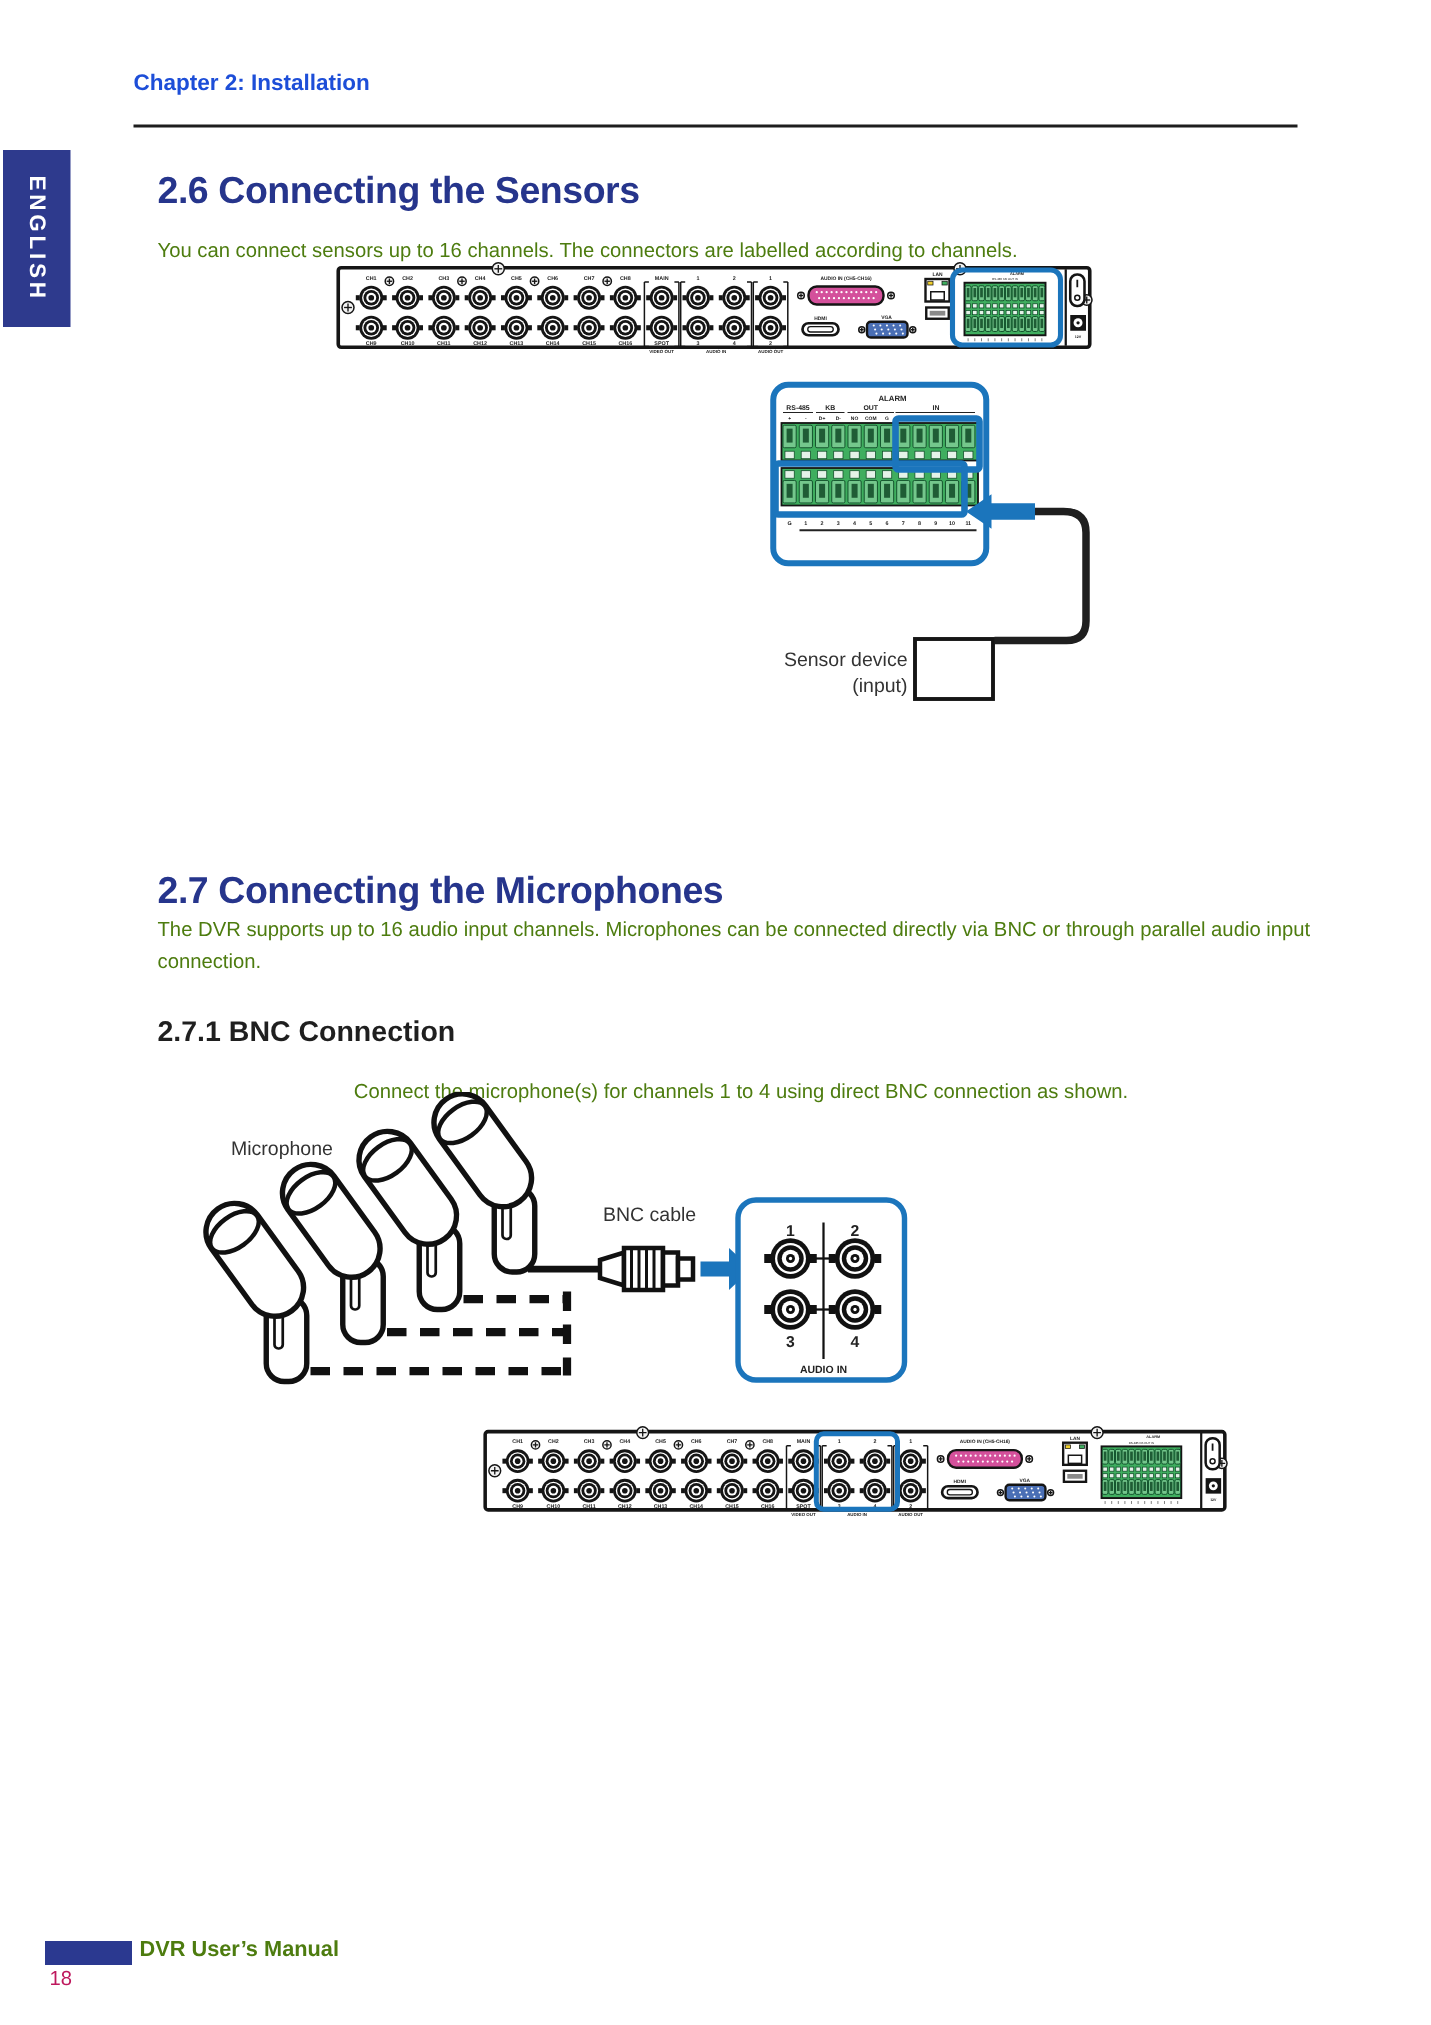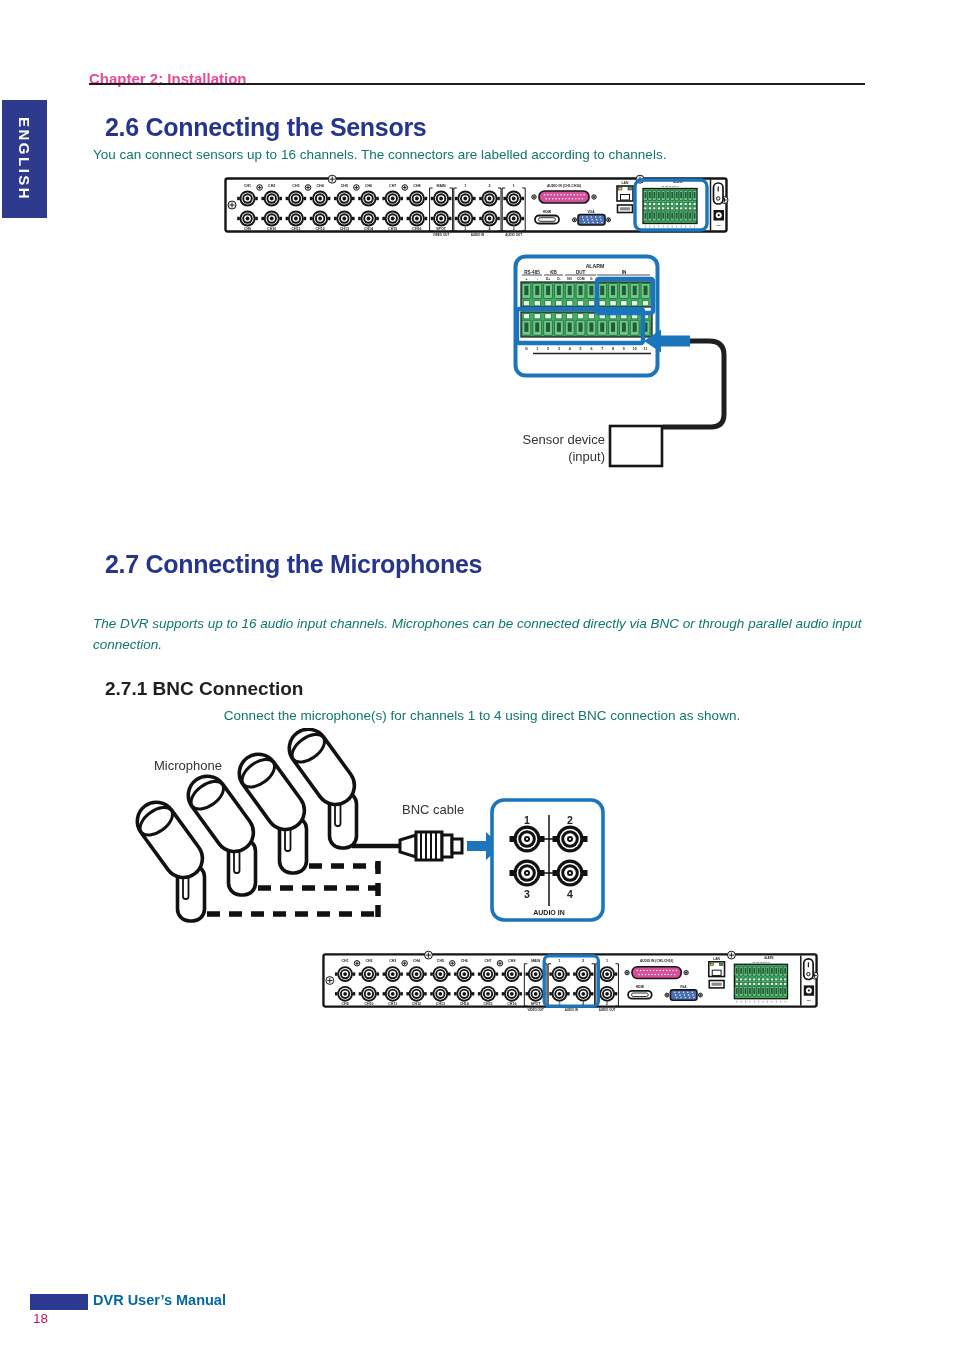--- a/index.html
+++ b/index.html
@@ -3,28 +3,28 @@
 <meta charset="utf-8">
 <style>
   html,body{margin:0;padding:0;}
   body{width:954px;height:1350px;background:#ffffff;position:relative;
        font-family:"Liberation Sans",sans-serif;color:#231f20;overflow:hidden;}
   .abs{position:absolute;}
   .lang-tab{left:2px;top:100px;width:45px;height:118px;background:#2e3a8d;
             display:flex;align-items:center;justify-content:center;}
   .lang-tab span{writing-mode:vertical-rl;color:#fff;font-weight:bold;font-size:15px;
                  letter-spacing:2.5px;}
-  .chapter{left:89px;top:70px;font-size:15px;font-weight:bold;color:#ec4899;}
+  .chapter{left:89px;top:47px;font-size:15px;font-weight:bold;color:#1d4ed8;}
   .rule{left:89px;top:83px;width:776px;height:0;border-bottom:2px solid #1d1d1d;}
   h1.sec{position:absolute;margin:16px;font-size:25px;font-weight:bold;color:#26358c;
          letter-spacing:-0.3px;}
   h2.sub{position:absolute;margin:16px;font-size:19px;font-weight:bold;color:#1f1f1f;}
-  p.body{position:absolute;margin:4px;font-size:13.5px;line-height:21px;color:#0f766e;width:778px;}
+  p.body{position:absolute;margin:16px;font-size:13.5px;line-height:21px;color:#4d7c0f;width:778px;}
   .footer-sq{left:30px;top:1294px;width:58px;height:16px;background:#2b3990;}
-  .footer-title{left:93px;top:1292px;font-size:14.5px;font-weight:bold;color:#0369a1;}
+  .footer-title{left:93px;top:1292px;font-size:14.5px;font-weight:bold;color:#4d7c0f;}
   .page-num{left:33px;top:1311px;font-size:13.5px;color:#be185d;}
   svg text{font-family:"Liberation Sans",sans-serif;}
 </style>
 </head>
 <body>
 
 <div class="abs lang-tab">
   <span>ENGLISH</span>
 </div>
 
@@ -641,22 +641,22 @@
       <text x="78.38000000000001" y="96" font-size="3.6" font-weight="bold" text-anchor="middle" fill="#222">6</text>
       <text x="89.21000000000001" y="96" font-size="3.6" font-weight="bold" text-anchor="middle" fill="#222">7</text>
       <text x="100.04" y="96" font-size="3.6" font-weight="bold" text-anchor="middle" fill="#222">8</text>
       <text x="110.87" y="96" font-size="3.6" font-weight="bold" text-anchor="middle" fill="#222">9</text>
       <text x="121.7" y="96" font-size="3.6" font-weight="bold" text-anchor="middle" fill="#222">10</text>
       <text x="132.53" y="96" font-size="3.6" font-weight="bold" text-anchor="middle" fill="#222">11</text>
       <line x1="20" y1="99.5" x2="138" y2="99.5" stroke="#222" stroke-width="1.4"></line>
       <polygon points="131,87 148,75.5 148,81.5 177,81.5 177,92.5 148,92.5 148,98.5" fill="#1b75bc"></polygon>
     </svg></div>
 
-<h1 class="sec" style="left:89px;top:534px;">2.7 Connecting the Microphones</h1>
-<p class="body" style="left:89px;top:609px;font-style:italic;">The DVR supports up to 16 audio input channels. Microphones can be connected directly via BNC or through parallel audio input connection.</p>
+<h1 class="sec" style="left:89px;top:564px;">2.7 Connecting the Microphones</h1>
+<p class="body" style="left:89px;top:593px;">The DVR supports up to 16 audio input channels. Microphones can be connected directly via BNC or through parallel audio input connection.</p>
 <h2 class="sub" style="left:89px;top:662px;">2.7.1 BNC Connection</h2>
 <p class="body" style="left:89px;top:701px;text-align:center;">Connect the microphone(s) for channels 1 to 4 using direct BNC connection as shown.</p>
 
 <div class="abs" style="left:130px;top:728px;width:510px;height:214px;" id="micfig"><svg width="100%" height="100%" viewBox="0 0 510 214">
       <g stroke="#111" stroke-width="5.5" stroke-dasharray="13 9" fill="none">
     <path d="M 77 186 H 248"></path>
         <path d="M 128 160 H 248"></path>
         <path d="M 179 138 H 248"></path>
     <path d="M 248 133 V 189"></path>
       </g>

